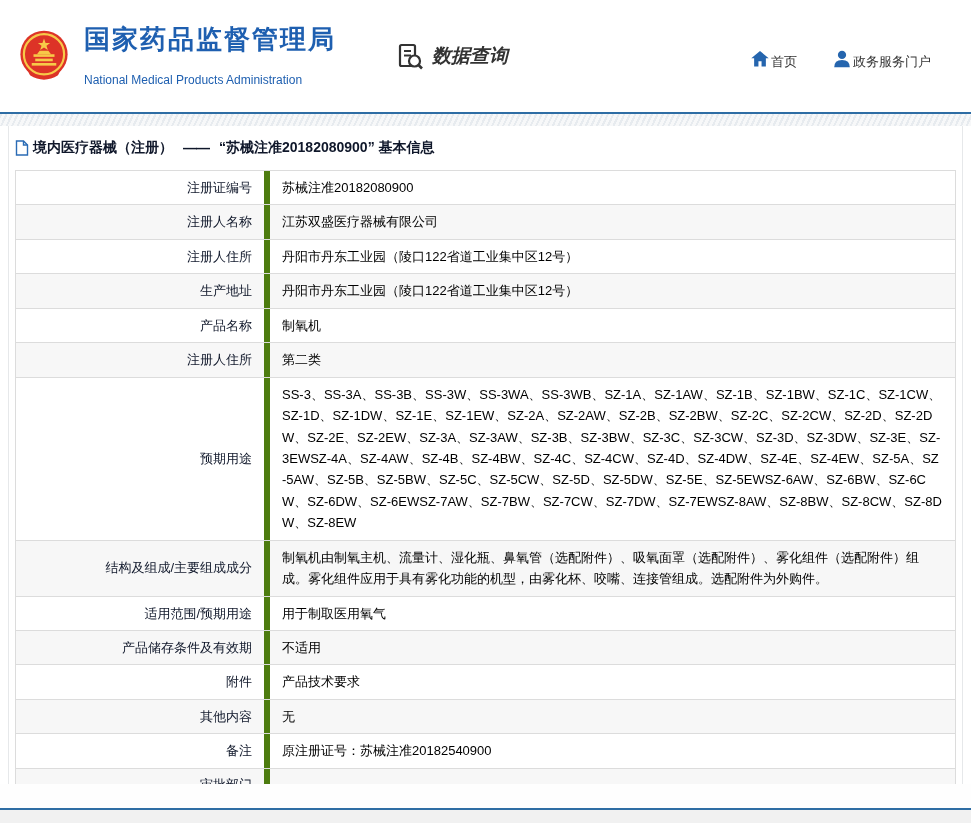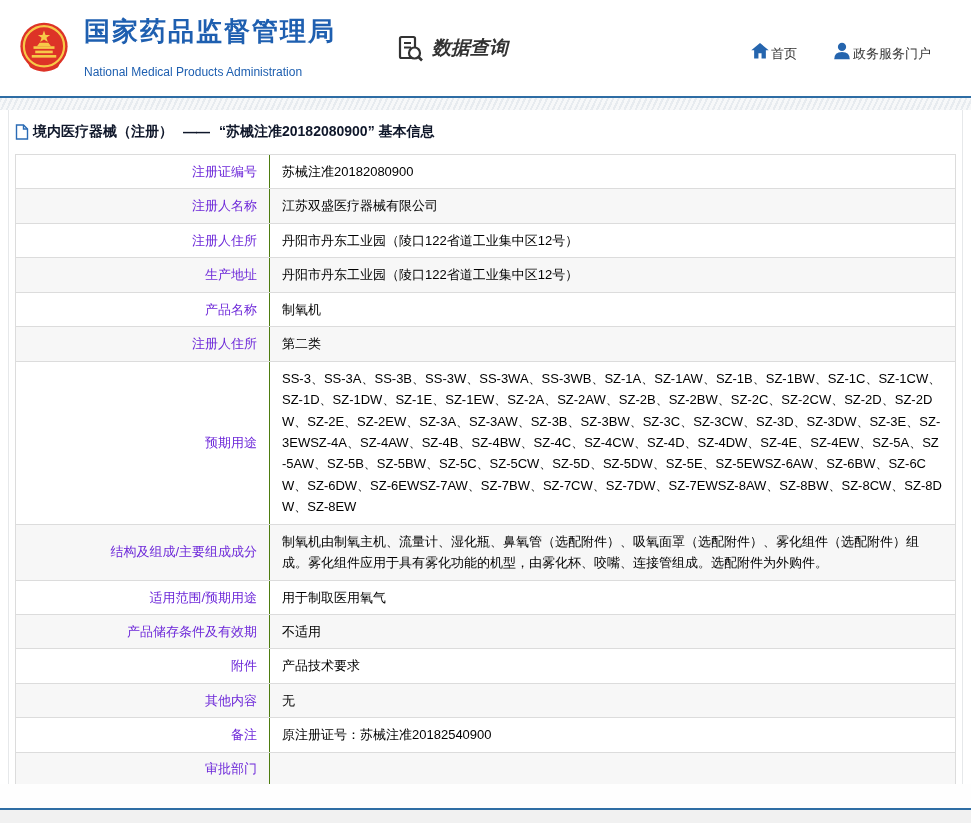--- a/index.html
+++ b/index.html
@@ -8,21 +8,21 @@
     font-family: "Liberation Sans", "DejaVu Sans", sans-serif;
     background: #ffffff;
     color: #404040;
     position: relative;
     height: 823px;
     overflow: hidden;
   }
 
   
   .header {
-    height: 96px;
+    height: 112px;
     background: #ffffff;
     display: flex;
     align-items: center;
     padding: 0 20px 0 16px;
   }
   .brand { display: flex; align-items: center; }
   .emblem { width: 56px; height: 56px; flex: 0 0 auto; }
   .brand-text { margin-left: 12px; }
   .brand-title {
     font-size: 26px;
@@ -96,23 +96,23 @@
   .info-row {
     display: flex;
     border-bottom: 1px solid #dcdcdc;
     background: #ffffff;
   }
   .info-row:nth-child(even) { background: #f7f7f7; }
   .cell-label {
     width: 254px;
     flex: 0 0 auto;
     text-align: right;
-    color: #6d28d9;
+    color: #0f172a;
     padding: 6px 12px;
-    border-right: 1px solid #4d7c0f;
+    border-right: 6px solid #4d7c0f;
     display: flex;
     align-items: center;
     justify-content: flex-end;
     min-height: 27px;
     line-height: 1.5;
   }
   .cell-value {
     flex: 1;
     padding: 6px 12px;
     color: #000000;

